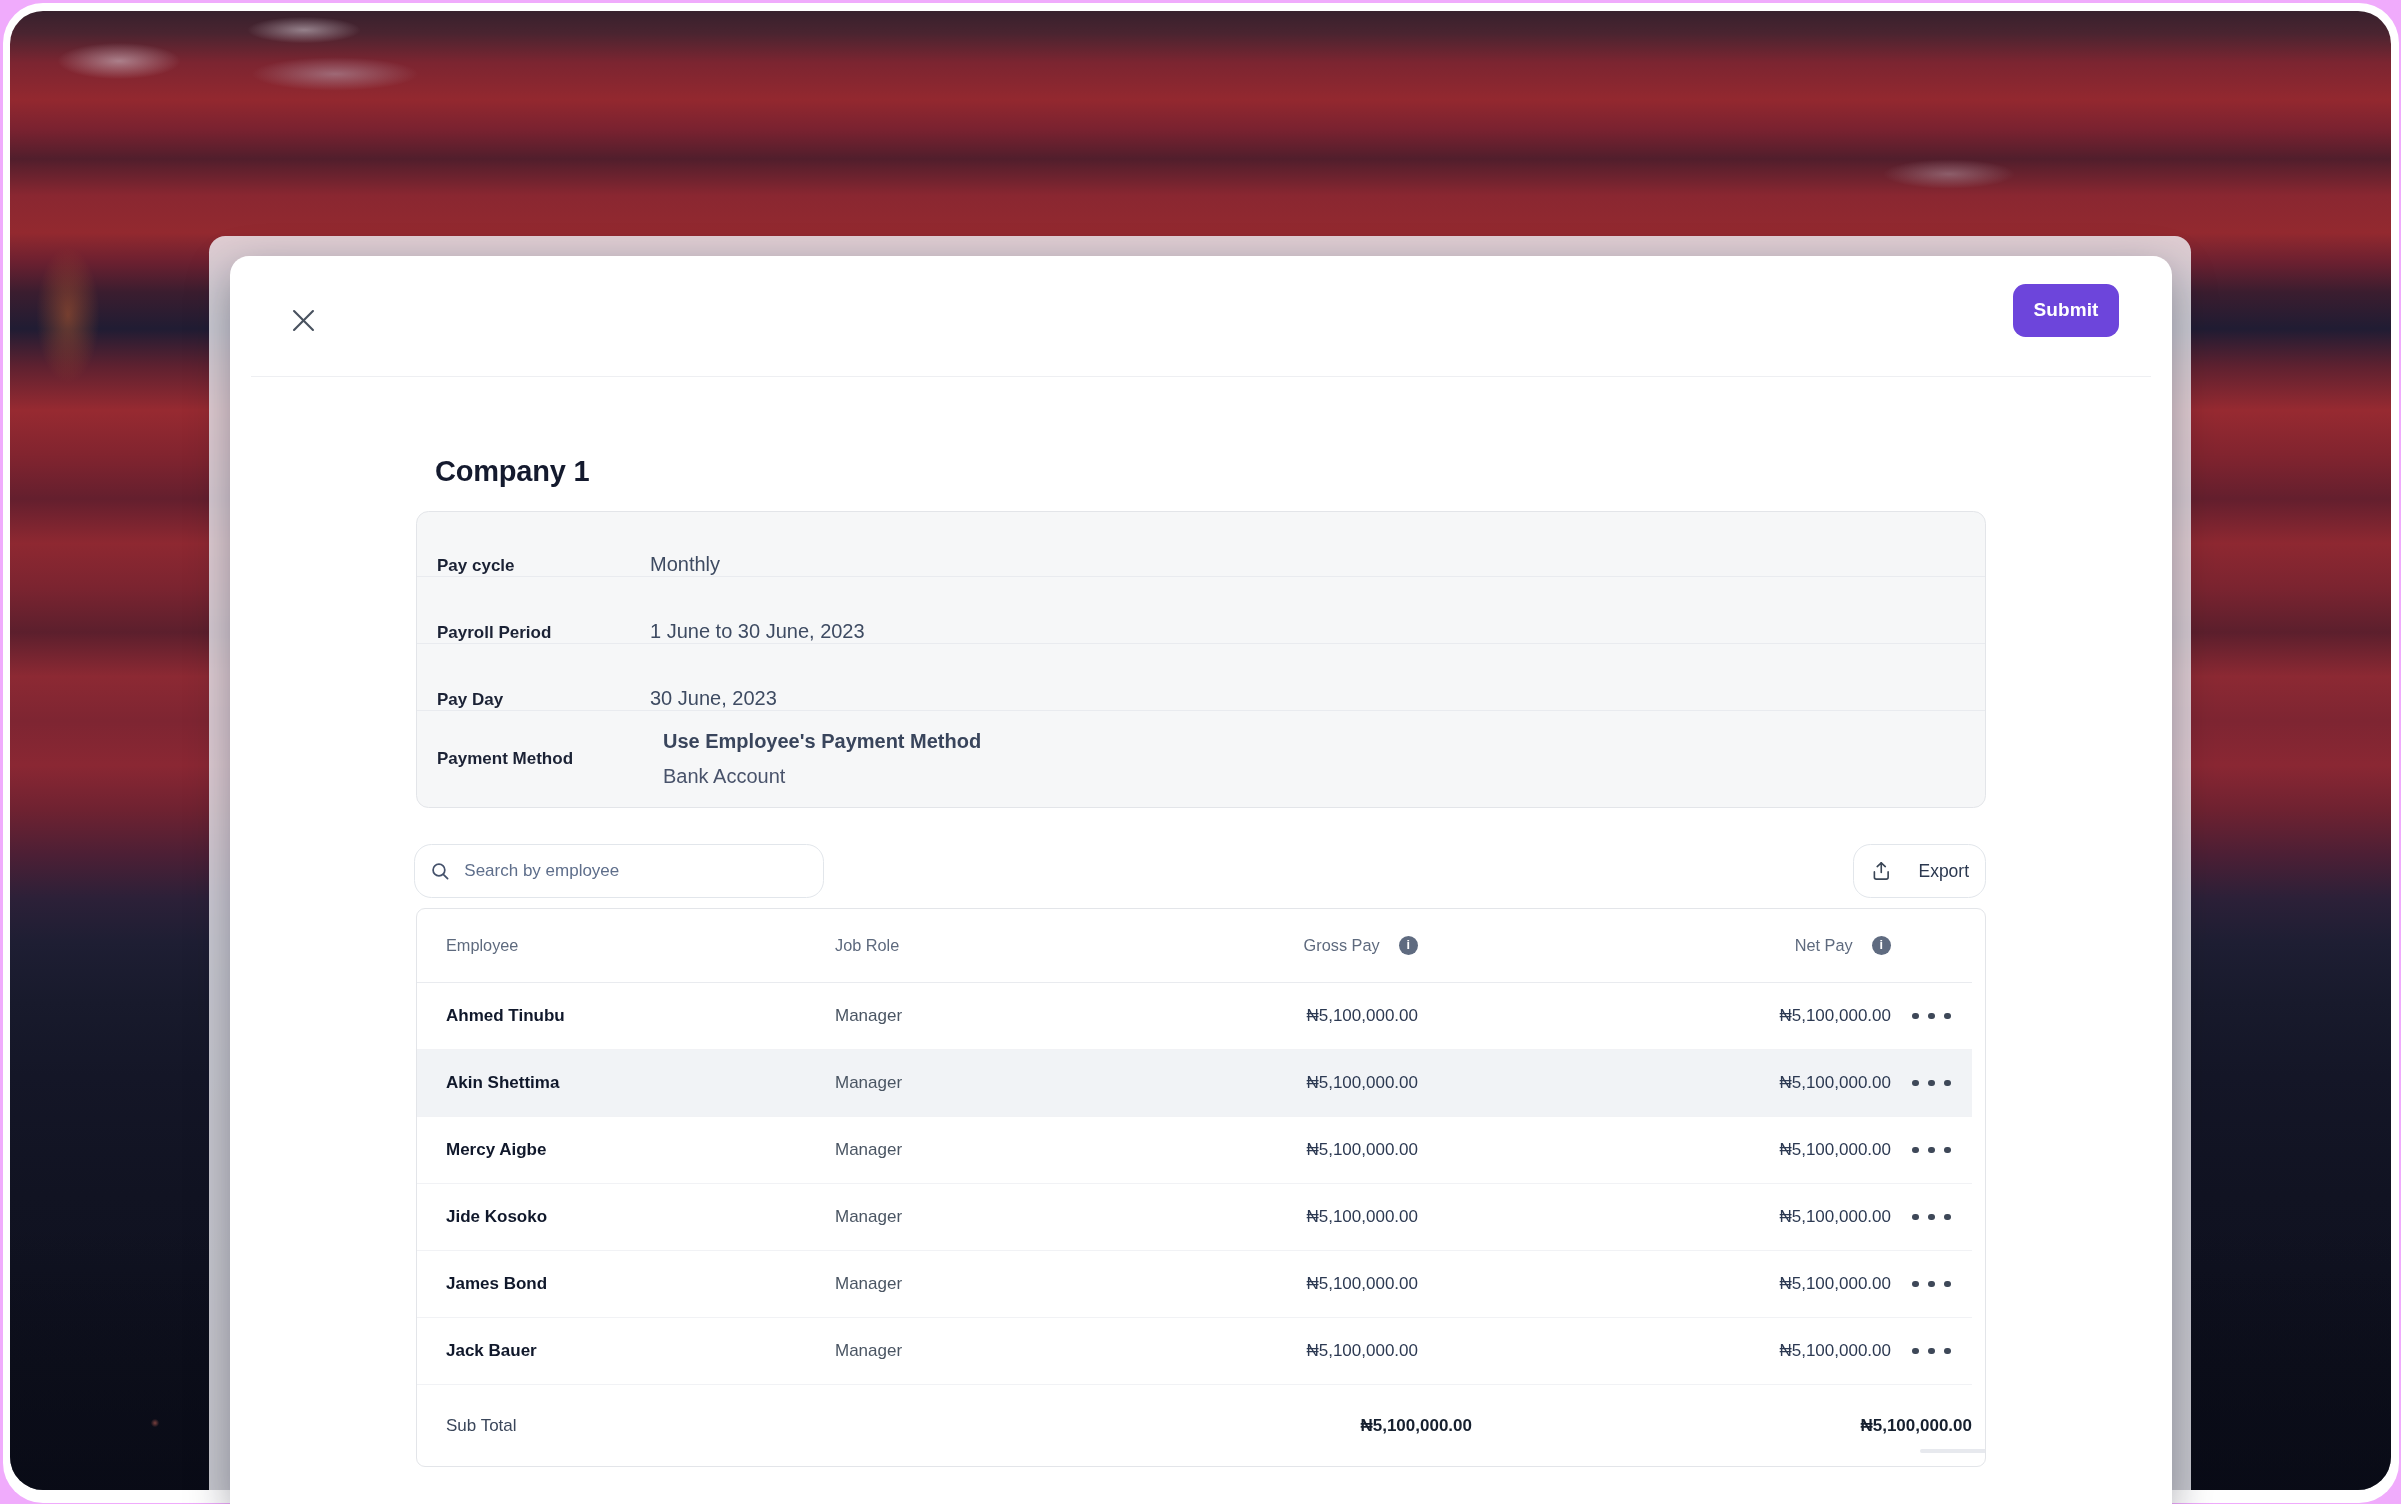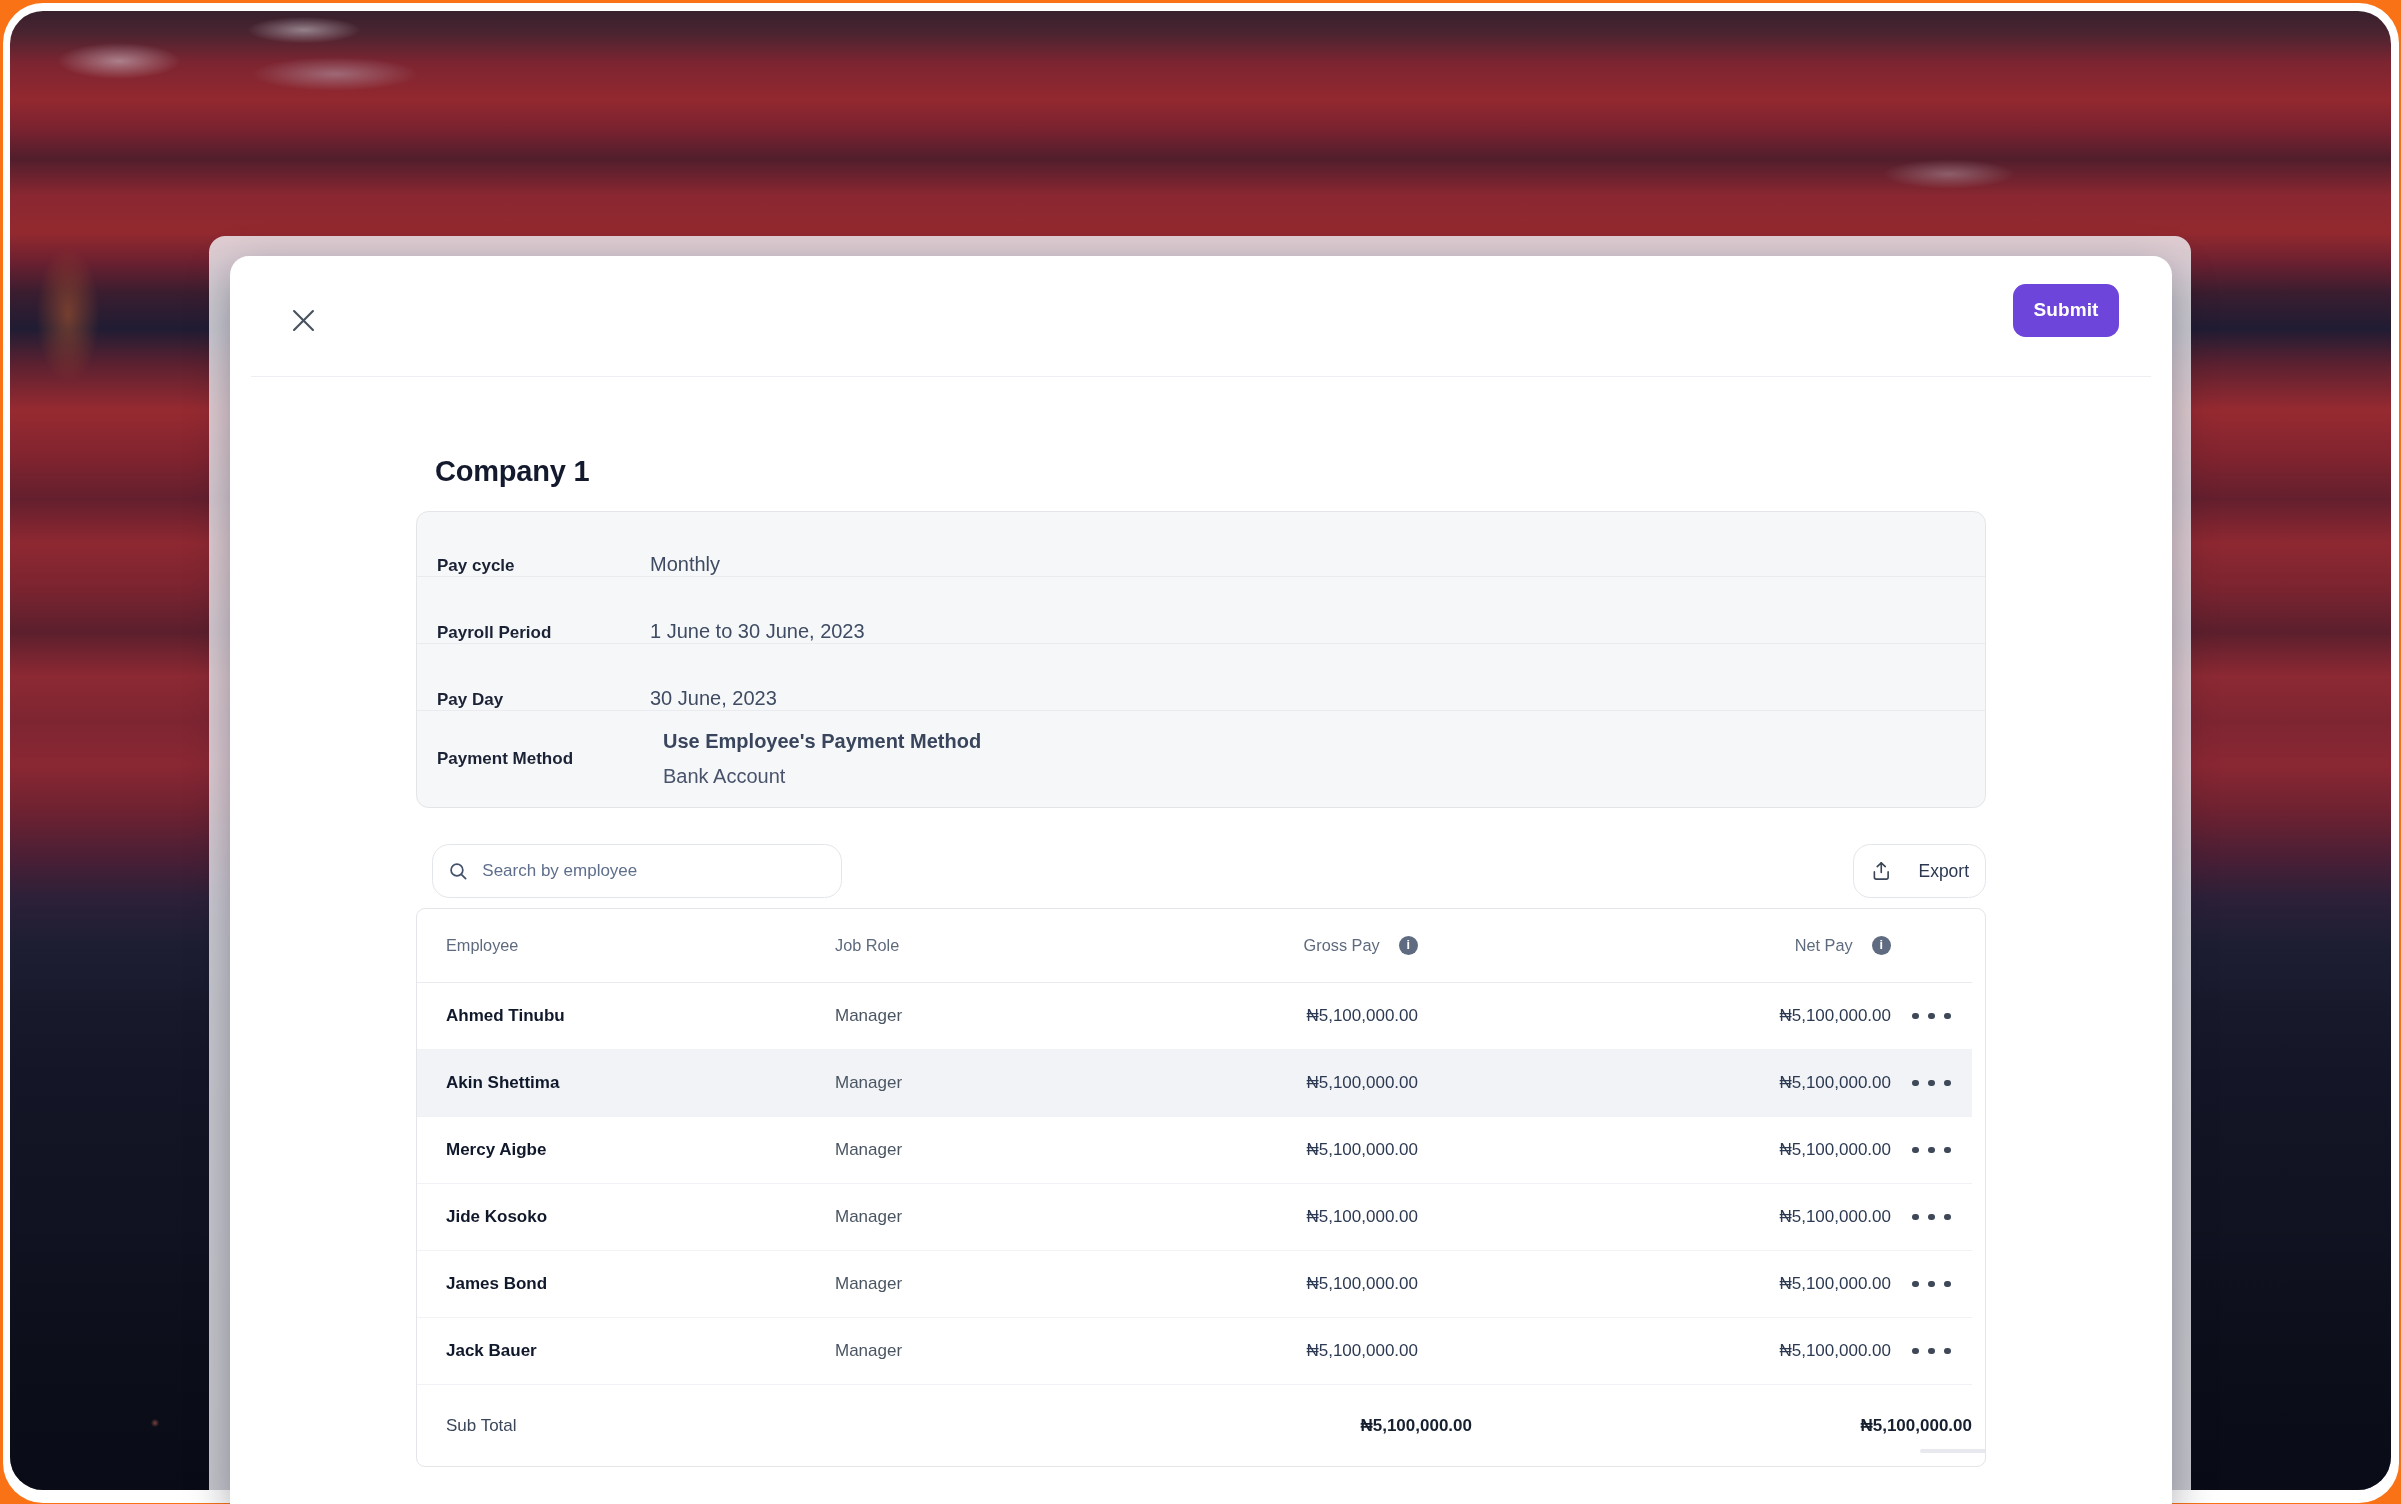--- a/index.html
+++ b/index.html
@@ -1,18 +1,18 @@
 <!DOCTYPE html>
 <html style="font-size:10px"><head>
 <meta charset="utf-8">
 <style>
   html,body{margin:0;padding:0;background:#14242b;}
   *{box-sizing:border-box;}
   body{font-family:"Liberation Sans","DejaVu Sans",sans-serif;-webkit-font-smoothing:antialiased;}
-  .stage{position:relative;width:2401px;height:1505px;overflow:hidden;background:#f97316;}
+  .stage{position:relative;width:2401px;height:1505px;overflow:hidden;background:#f0abfc;}
 
   
   .frame{position:absolute;inset:2.5px;background:#ffffff;border-radius:40px;}
 
   
   .photo{position:absolute;left:10px;top:11.3px;right:10px;bottom:15px;border-radius:33px;overflow:hidden;
     background:
       radial-gradient(88px 26px ellipse at 109px 50px, rgba(212,202,212,.55), transparent 70%),
       radial-gradient(119px 24px ellipse at 325px 63px, rgba(192,186,202,.45), transparent 70%),
       radial-gradient(81px 19px ellipse at 294px 19px, rgba(226,221,229,.5), transparent 70%),
@@ -52,21 +52,21 @@
   .summary-row{display:flex;align-items:flex-end;border-bottom:1.3px solid #E9EBEF;}
   .summary-row:last-child{border-bottom:none;}
   .summary-row .s-label{width:233px;padding-left:20px;font-size:17px;font-weight:700;color:#1B2235;flex:none;}
   .summary-row .s-value{font-size:20px;color:#3E4B62;}
   .summary-row.multi{align-items:center;gap:13px;}
   .s-value .v-line1{display:block;font-weight:600;color:#39455C;margin-bottom:11.3px;}
   .s-value .v-line2{display:block;font-weight:400;color:#49536B;}
 
   
   .search-box{position:absolute;left:184px;top:588px;width:410px;height:54px;border:1.3px solid #E2E6EB;
-      border-radius:17.5px;background:#fff;display:flex;align-items:center;padding:0 15px;gap:11.3px;margin-left:18px;}
+      border-radius:17.5px;background:#fff;display:flex;align-items:center;padding:0 15px;gap:11.3px;}
   .search-box input{border:none;outline:none;flex:1;font-size:17px;color:#273349;font-family:inherit;background:transparent;}
   .search-box input::placeholder{color:#5E6E8B;opacity:1;}
   .export-btn{position:absolute;left:1623px;top:588px;width:133px;height:54px;border:1.3px solid #E2E6EB;
       border-radius:17.5px;background:#fff;display:flex;align-items:center;justify-content:center;gap:26px;
       font-size:17.5px;color:#2B3850;font-family:inherit;cursor:pointer;}
 
   
   .table-card{position:absolute;left:186px;top:652px;width:1570px;height:559px;
       background:#fff;border:1.3px solid #E3E5E9;border-radius:9px;overflow:hidden;}
   .t-grid{display:grid;grid-template-columns:389px 263px 320px 473px 1fr;align-items:center;padding-left:29px;}

